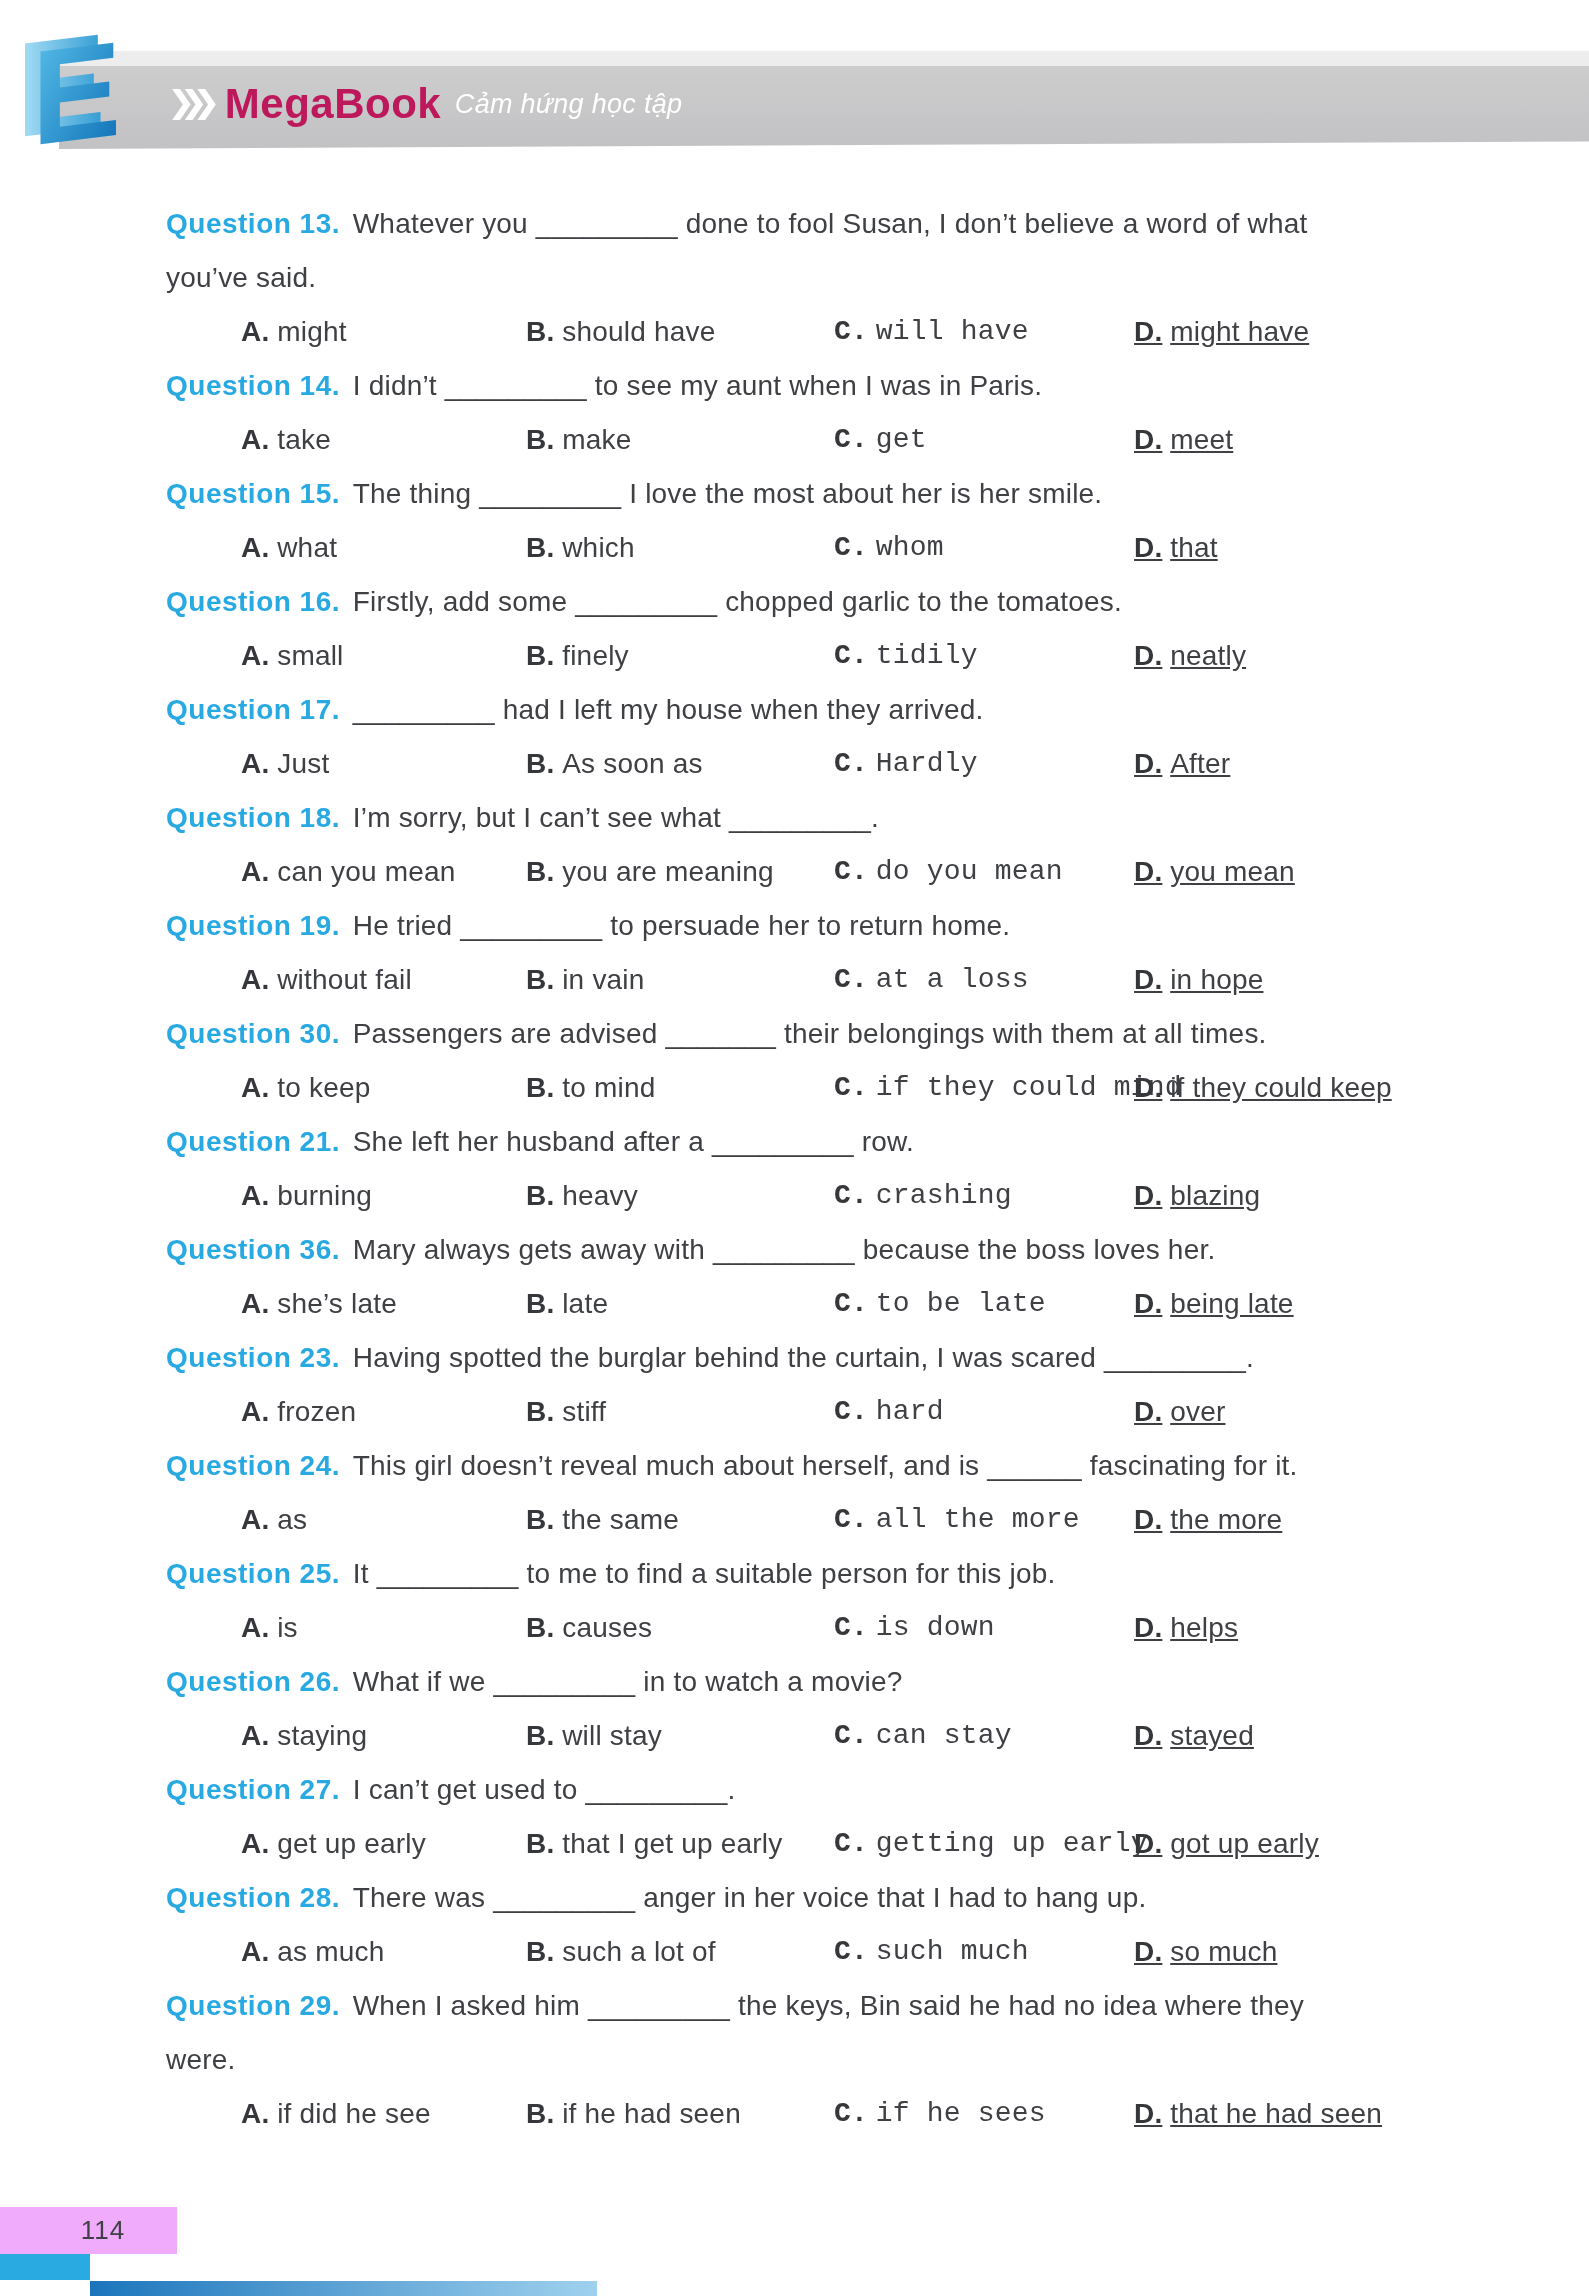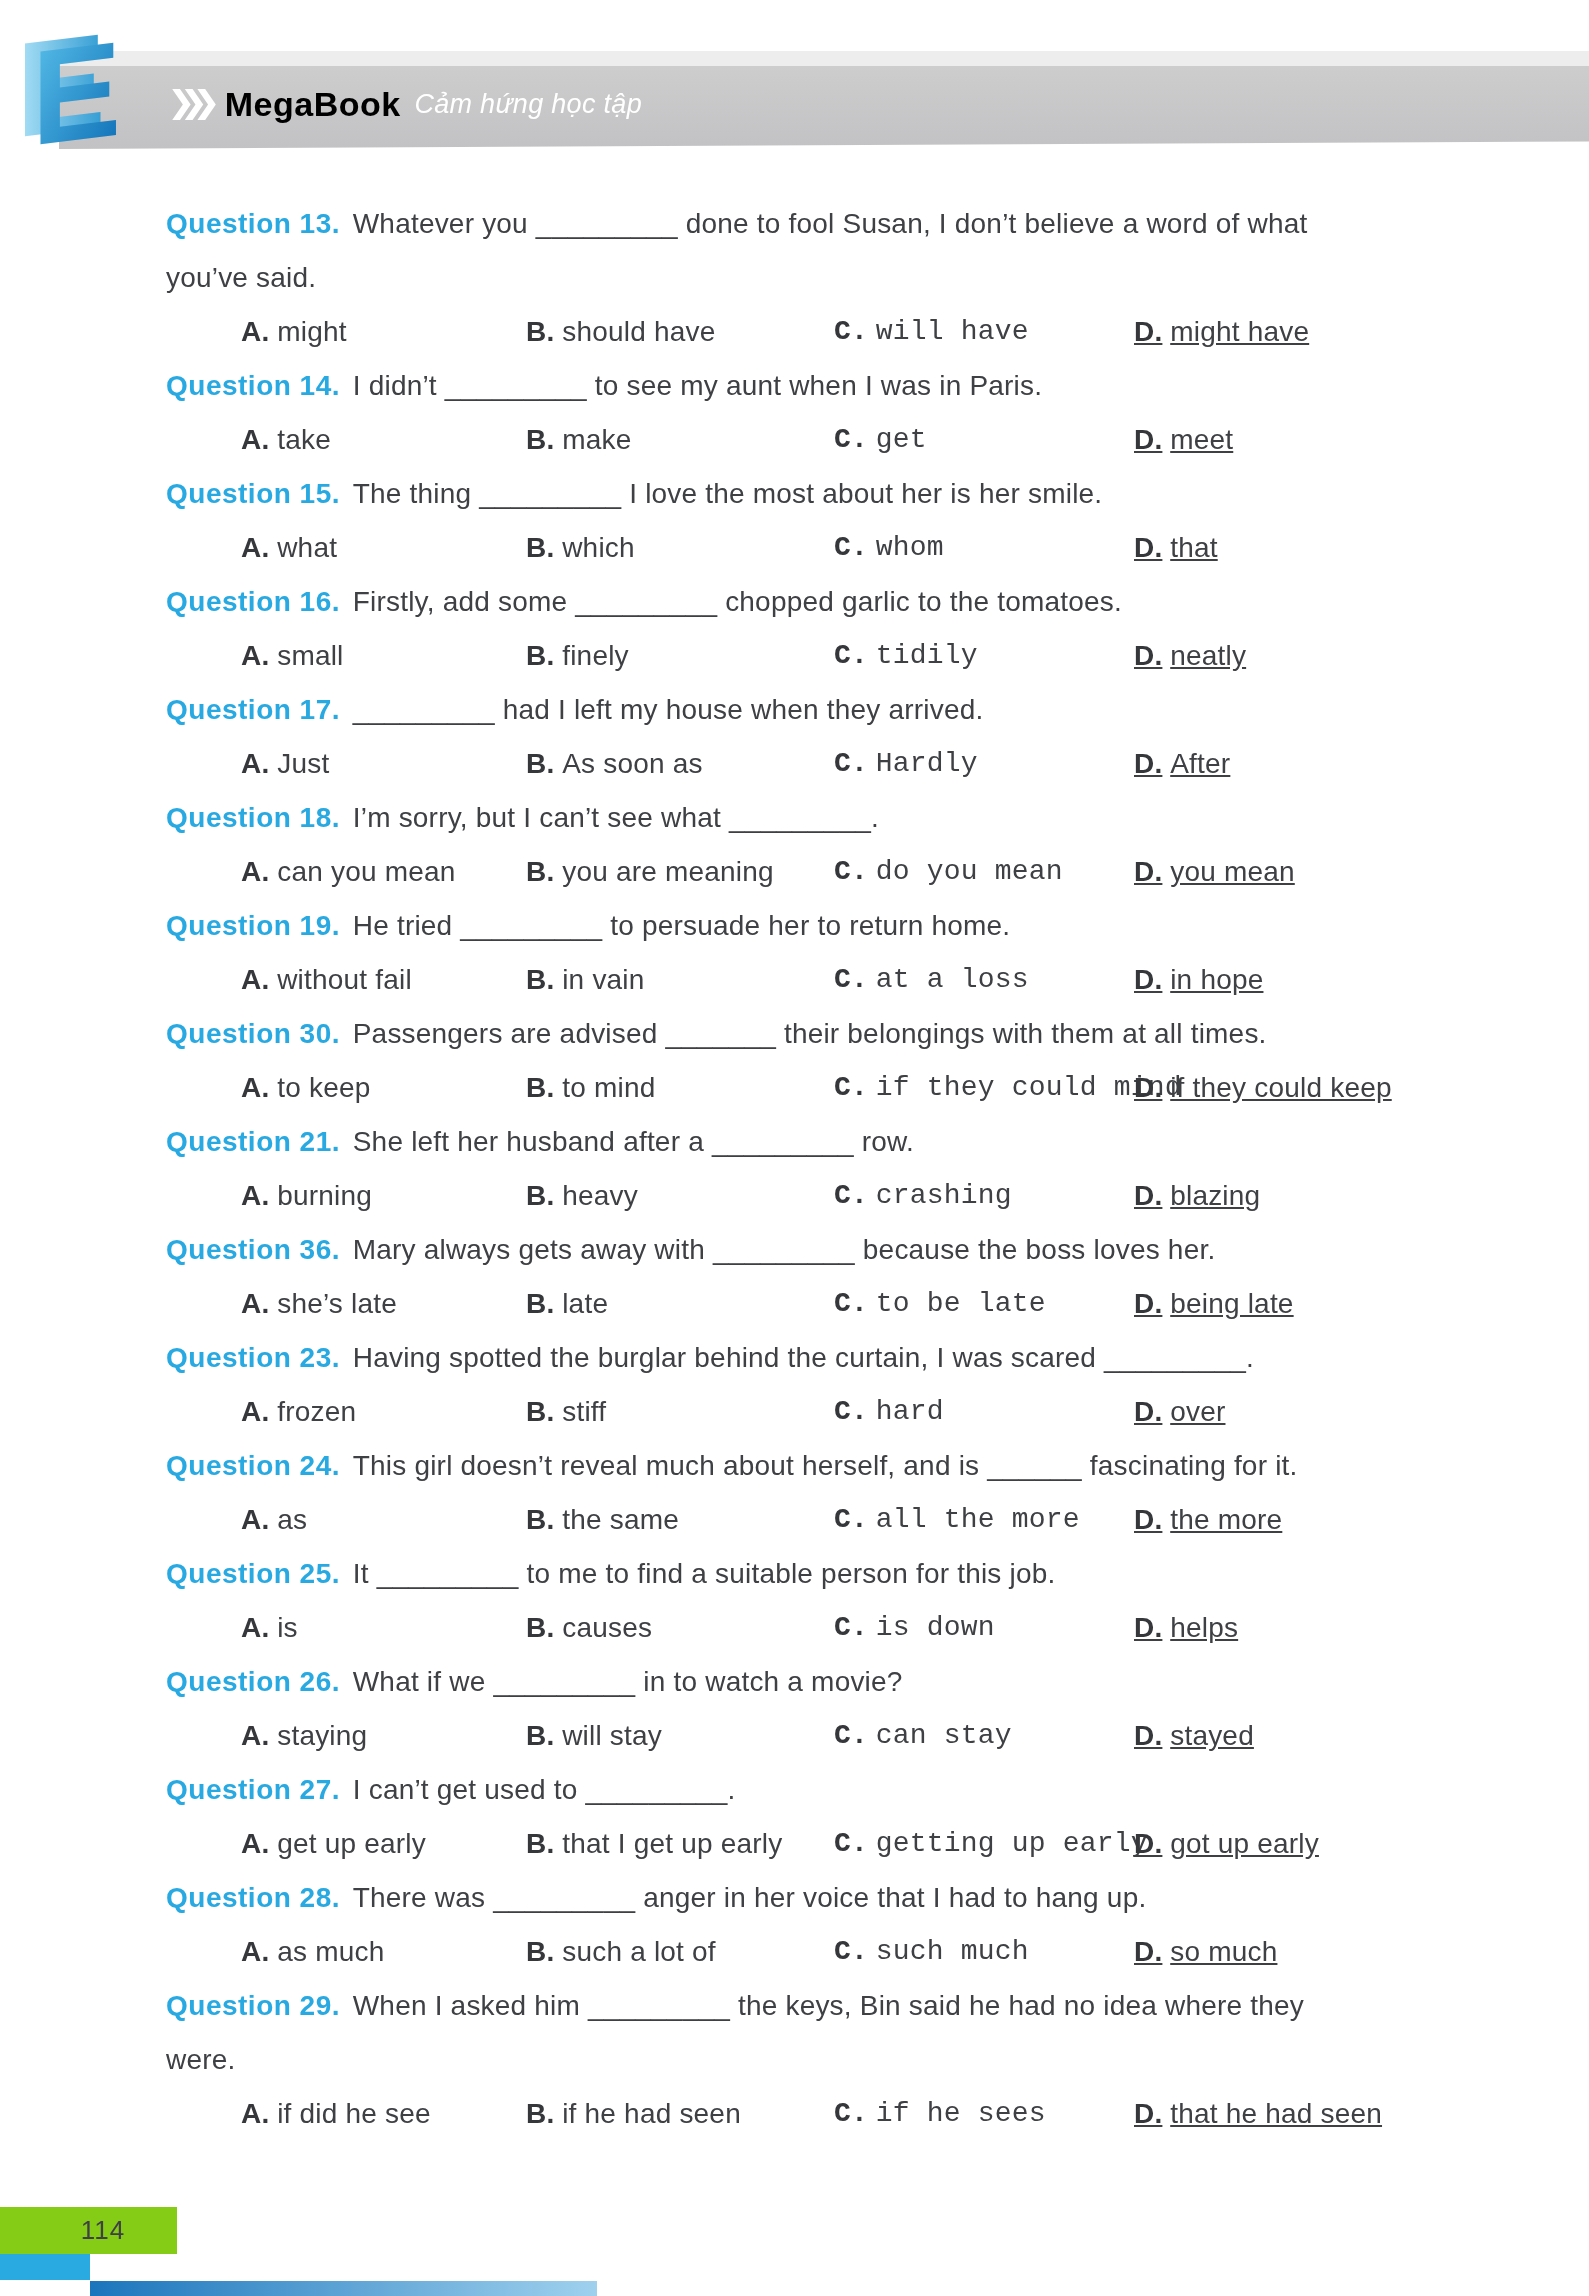--- a/index.html
+++ b/index.html
@@ -22,21 +22,21 @@
     position:absolute; left:59px; top:66px; right:0; height:83px;
     background:linear-gradient(#cdcdce,#c2c2c4);
     clip-path:polygon(0 0,100% 0,100% 91%,0 100%);
   }
   .brandwrap{
     position:absolute; left:172px; top:66px; height:76px;
     display:flex; align-items:center; z-index:3; white-space:nowrap;
   }
   .chev{margin-right:7.8px; display:block;}
   .brand{
-    color:#000000; font-weight:bold; font-size:34px; letter-spacing:0.5px;
+    color:#be185d; font-weight:bold; font-size:42px; letter-spacing:0.5px;
   }
   .tagline{
     color:#ffffff; font-style:italic; font-size:27px; margin-left:13.7px; letter-spacing:0.3px;
   }
   .elogo{position:absolute; left:3.9px; top:13.7px; z-index:4;}
 
   
   .content{
     position:absolute; left:166px; top:197px; width:1356px;
     font-size:28px; letter-spacing:0.2px;
@@ -45,21 +45,21 @@
   .qnum{color:#29a9e1; font-weight:bold; margin-right:12.7px; letter-spacing:0.5px;}
   .opts{position:relative; display:block;}
   .opt{position:absolute; top:0; line-height:54px; white-space:nowrap;}
   .oA{left:75px;} .oB{left:360px;} .oC{left:668px;font-family:Liberation Mono, monospace;} .oD{left:968px;text-decoration:underline;}
   .ol{font-weight:bold; color:#36373b;}
   .ot{margin-left:7.8px;}
 
   
   .pale-bar{
     position:absolute; left:0; top:2207px; width:177px; height:47px;
-    background:#84cc16; display:flex; align-items:center; justify-content:center;
+    background:#f0abfc; display:flex; align-items:center; justify-content:center;
     padding-left:29px; box-sizing:border-box;
     font-size:26px; color:#3f4044; letter-spacing:1px;
   }
   .cyan-bar{position:absolute; left:0; top:2254px; width:90px; height:26px; background:#29abe2;}
   .blue-bar{position:absolute; left:90px; top:2281px; width:507px; height:15.6px;
     background:linear-gradient(90deg,#1b75bc,#9fd1ee);}
 </style>
 </head>
 <body>
 

